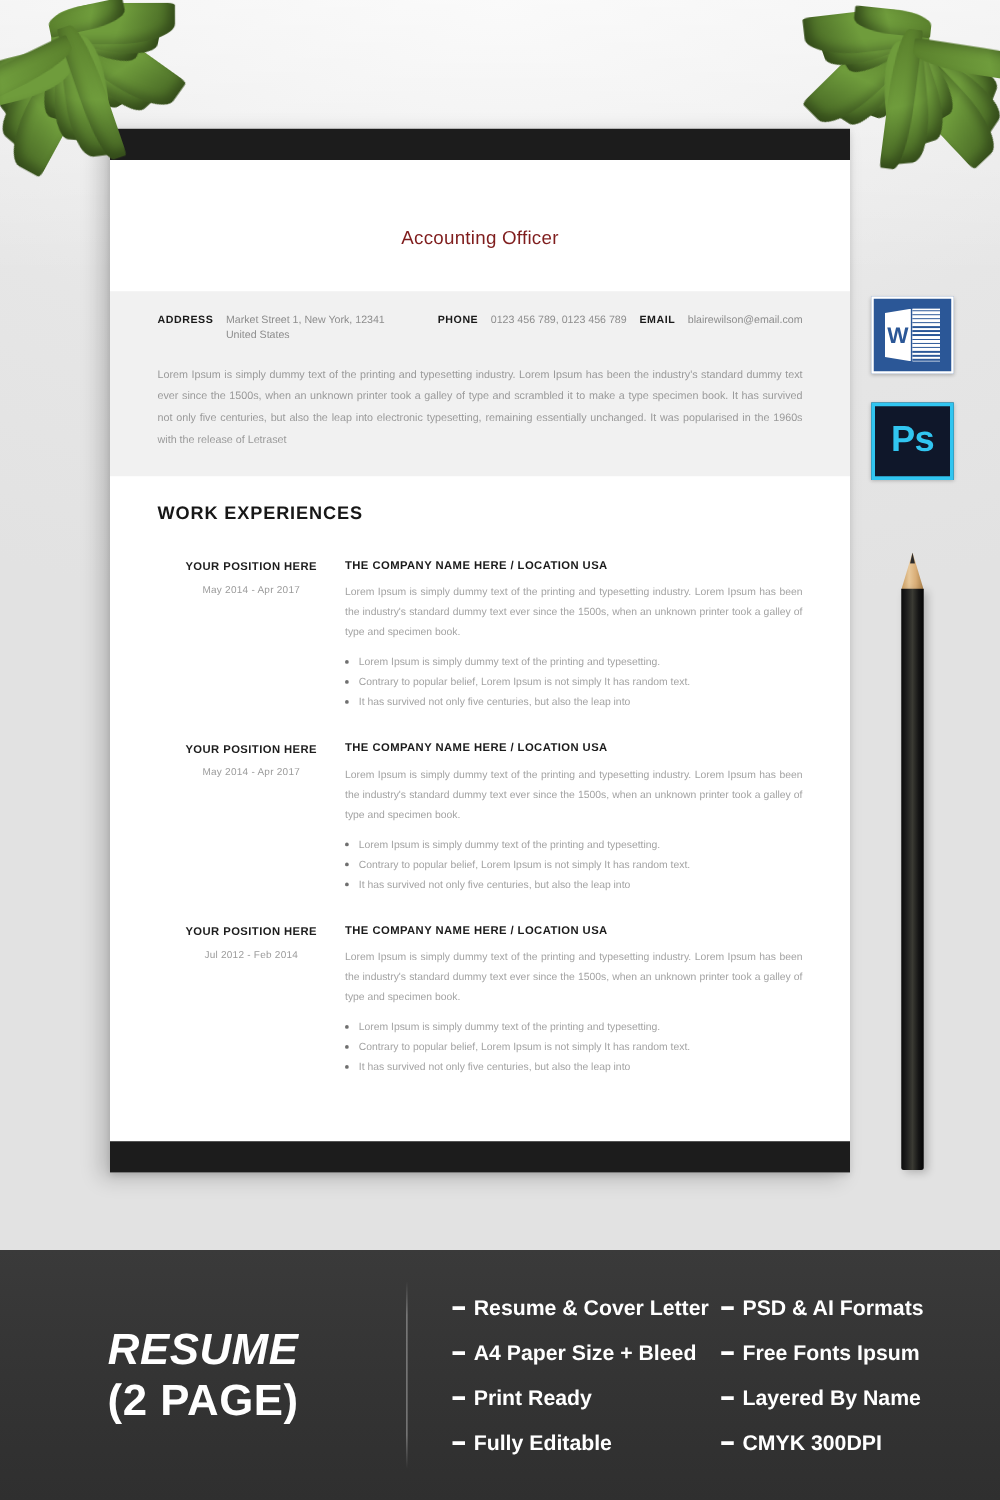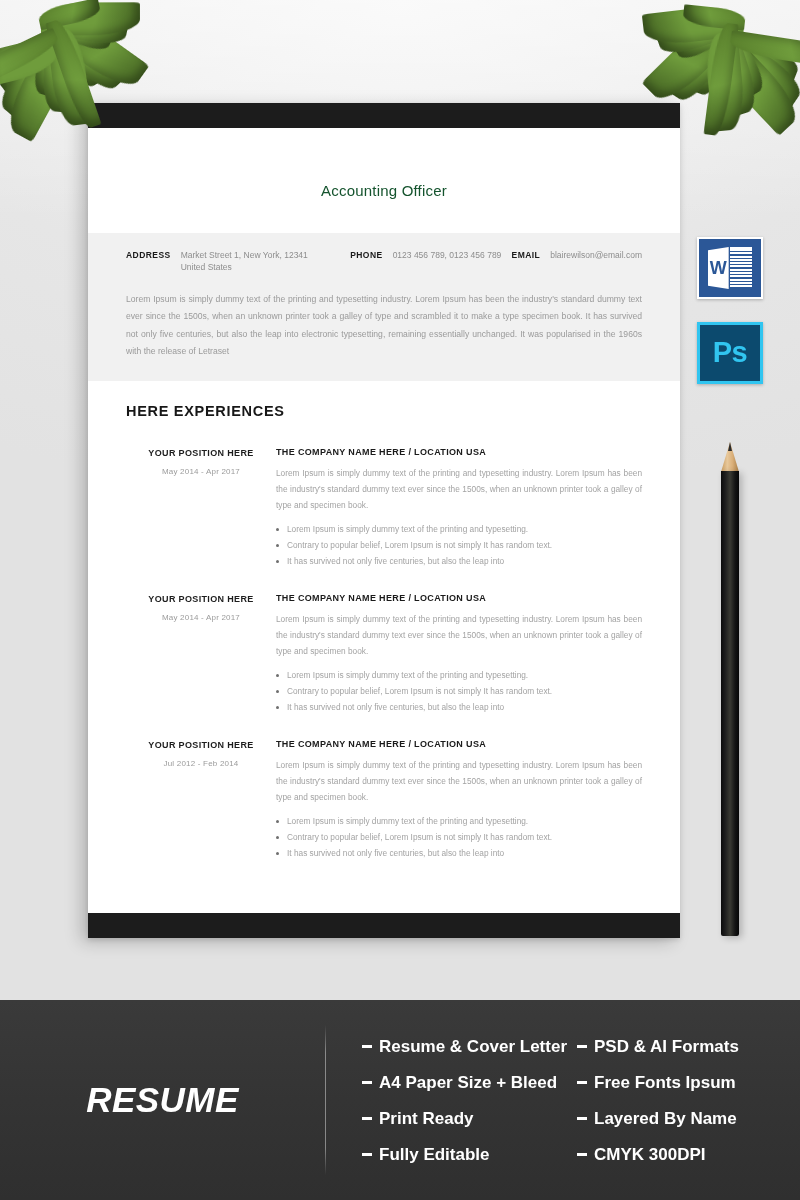--- a/index.html
+++ b/index.html
@@ -46,21 +46,21 @@
   #page-botgap{ height:3px; background:#ffffff; }
   #page-botbar{ height:25px; background:#1c1c1c; }
 
   
   #name-block{ padding:42px 0 34px 0; text-align:center; background:#fff; }
   #full-name{
     font-size:30px; font-weight:700; letter-spacing:2.1px; color:#141414;
     line-height:1.1;
   }
   #job-title{
-    margin-top:9px; font-size:15px; font-weight:400; color:#14532d; letter-spacing:.2px;
+    margin-top:9px; font-size:15px; font-weight:400; color:#7f1d1d; letter-spacing:.2px;
   }
 
   
   #grey-band{ background:#f1f1f1; padding:16px 38px 20px 38px; }
   #contact-row{ display:flex; align-items:flex-start; }
   .contact-item{ display:flex; align-items:flex-start; }
   .contact-label{
     font-size:8.5px; font-weight:700; color:#1a1a1a; letter-spacing:.45px;
     white-space:nowrap; padding-top:.5px;
   }
@@ -122,21 +122,21 @@
     display:flex; align-items:center; justify-content:center;
   }
   #word-w{ font-size:18px; font-weight:700; color:#2b5797; line-height:1; }
   #word-lines{
     flex:1; background:#ffffff; margin-left:1px;
     background-image:repeating-linear-gradient(#ffffff 0 2px, #2b5797 2px 3.3px);
     background-position:0 2px;
   }
 
   #ps-tile{
-    width:100%; height:100%; background:#0c4a6e;
+    width:100%; height:100%; background:#0f172a;
     border:3px solid #31c5f0; position:relative;
     display:flex; align-items:center; justify-content:center;
     box-shadow:0 1px 3px rgba(0,0,0,.25);
   }
   #ps-text{
     font-size:29px; font-weight:700; color:#31c5f0; line-height:1;
     letter-spacing:-.5px; padding-bottom:2px;
   }
 
   
@@ -257,21 +257,21 @@
         <div class="contact-item" id="contact-email">
           <span class="contact-label">EMAIL</span>
           <span class="contact-value">blairewilson@email.com</span>
         </div>
 
       </div>
       <p id="summary-text">Lorem Ipsum is simply dummy text of the printing and typesetting industry. Lorem Ipsum has been the industry's standard dummy text ever since the 1500s, when an unknown printer took a galley of type and scrambled it to make a type specimen book. It has survived not only five centuries, but also the leap into electronic typesetting, remaining essentially unchanged. It was popularised in the 1960s with the release of Letraset</p>
     </div>
 
     <div id="work-section">
-      <h2 id="work-heading">HERE EXPERIENCES</h2>
+      <h2 id="work-heading">WORK EXPERIENCES</h2>
 
       <div class="job">
         <div class="job-left">
           <div class="job-position">YOUR POSITION HERE</div>
           <div class="job-dates">May 2014 - Apr 2017</div>
         </div>
         <div class="job-right">
           <div class="job-company">THE COMPANY NAME HERE / LOCATION USA</div>
           <p class="job-desc">Lorem Ipsum is simply dummy text of the printing and typesetting industry. Lorem Ipsum has been the industry's standard dummy text ever since the 1500s, when an unknown printer took a galley of type and specimen book.</p>
           <ul class="job-bullets">
@@ -341,20 +341,21 @@
 <div id="pencil">
   <div id="pencil-tip"></div>
   <div id="pencil-lead"></div>
   <div id="pencil-body"></div>
 </div>
 
 <div id="bottom-banner">
 
   <div id="banner-left">
     <div id="banner-title-1">RESUME</div>
+    <div id="banner-title-2">(2 PAGE)</div>
   </div>
 
   <div id="banner-divider"></div>
 
   <div id="banner-features">
     <div class="feature-col" id="feature-col-1">
       <div class="feature-item">
         <span class="feature-dash"></span>
         <span>Resume &amp; Cover Letter</span>
       </div>

